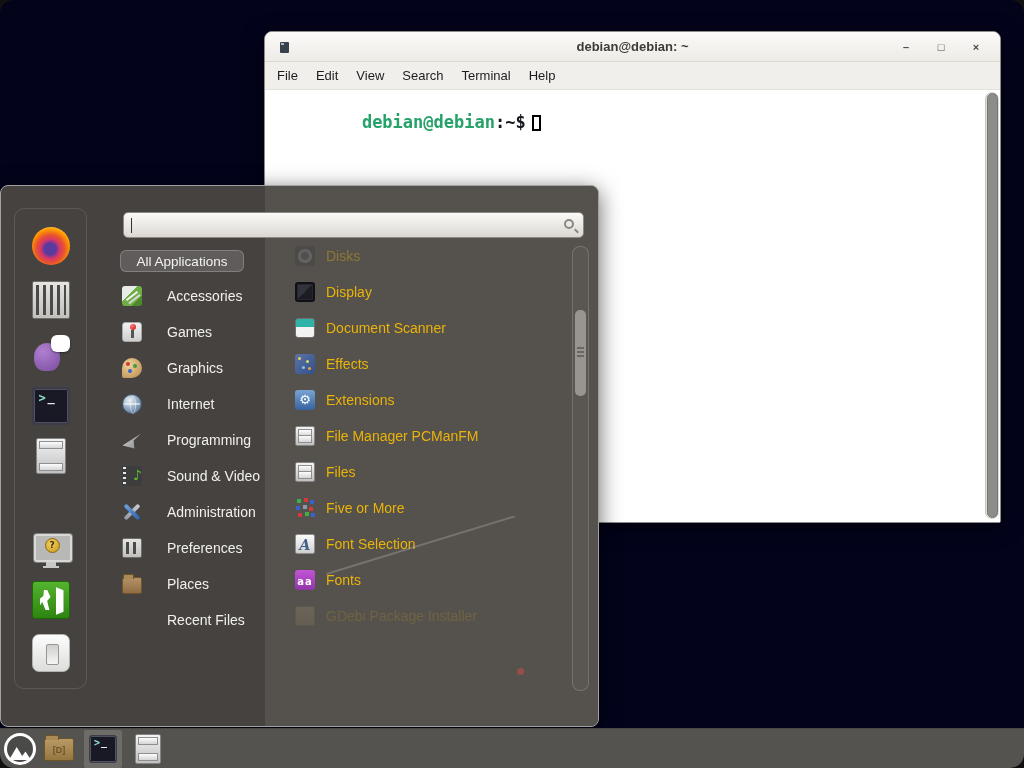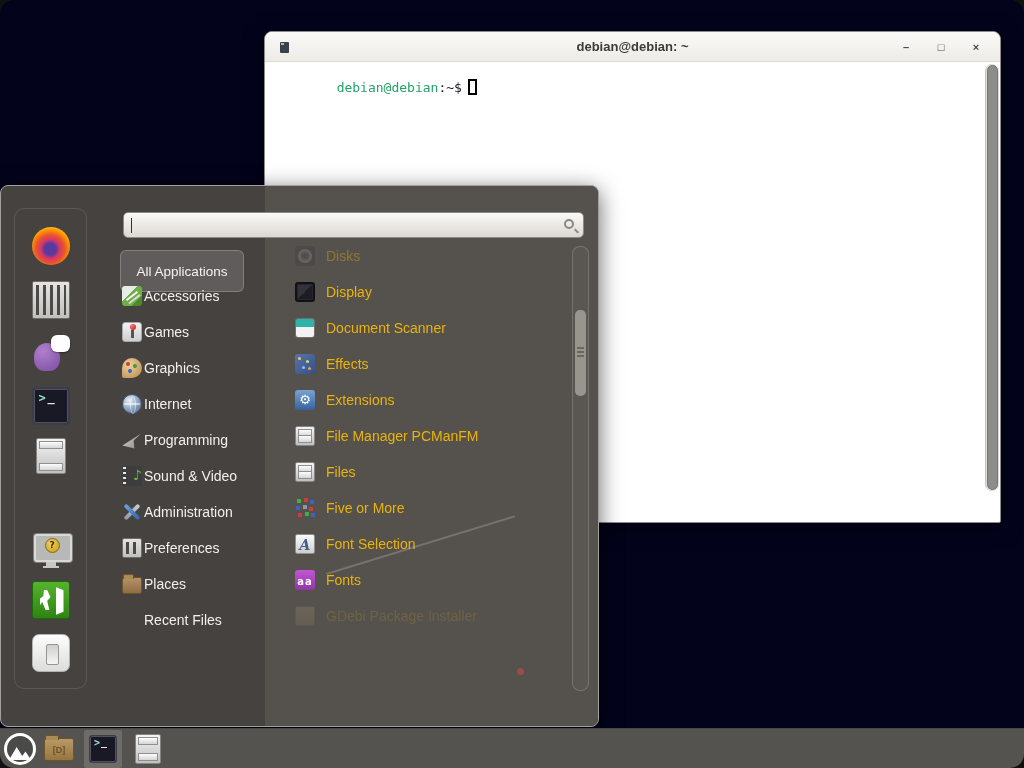--- a/index.html
+++ b/index.html
@@ -33,23 +33,23 @@
   .term-controls { position:absolute; right:14px; top:0; height:30px; display:flex; gap:15px; align-items:center; }
   .tc-btn { width:20px; height:20px; text-align:center; line-height:20px;
     color:#3f4a54; font-size:11px; font-weight:bold; cursor:default; }
   .term-menubar {
     height:28px; background:#f1efec; display:flex; align-items:center;
     padding-left:3px; border-bottom:1px solid #e4e1db;
   }
   .term-menu-item { padding:4px 9px; font-size:13px; color:#1d1d1d; }
   .term-body { position:relative; height:433px; background:#ffffff; }
   .term-line {
-    position:absolute; left:9px; top:2px;
+    position:absolute; left:15px; top:2px;
     font-family:"DejaVu Sans Mono","Liberation Mono",monospace;
-    font-size:13px; font-weight:normal; white-space:pre;
+    font-size:17px; font-weight:bold; white-space:pre;
   }
   .p-user { color:#26a269; }
   .p-sym  { color:#16181f; }
   .block-cursor { display:inline-block; width:9px; height:16px; border:2px solid #000;
     vertical-align:-3px; margin-left:6px; }
   .term-scroll-track {
     position:absolute; right:1px; top:2px; bottom:4px; width:14px;
     background:#dedcd8; border-left:1px solid #c7c5c0; border-radius:7px;
   }
   .term-scroll-thumb { position:absolute; left:1px; right:1px; top:1px; bottom:1px;
@@ -78,29 +78,29 @@
     border-radius:5px; z-index:5;
   }
   .search-caret { position:absolute; left:7px; top:5px; width:1px; height:15px; background:#333; }
   .search-glass { position:absolute; right:9px; top:6px; width:10px; height:10px;
     border:2px solid #8a8880; border-radius:50%; }
   .search-glass::after { content:""; position:absolute; left:8px; top:9px; width:5px; height:2px;
     background:#8a8880; transform:rotate(45deg); }
 
   
   .all-apps-btn {
-    position:absolute; left:119px; top:64px; width:124px; height:42px;
+    position:absolute; left:119px; top:64px; width:124px; height:22px;
     background:rgba(255,255,255,.14); border:1px solid rgba(255,255,255,.22);
     border-radius:6px; color:#f5f3f0; font-size:13.5px;
     display:flex; align-items:center; justify-content:center; z-index:4;
   }
 
   
   .categories { position:absolute; left:112px; top:92px; width:152px; z-index:4; }
-  .cat-row { height:36px; display:flex; align-items:center; gap:2px; padding-left:9px; }
+  .cat-row { height:36px; display:flex; align-items:center; gap:25px; padding-left:9px; }
   .cat-label { font-size:14px; color:#f2f0ed; white-space:nowrap; }
   .cat-ico { width:20px; height:20px; flex:none; position:relative;
     font-family:"DejaVu Sans",sans-serif; }
   .cat-spacer { width:20px; height:20px; flex:none; }
 
   
   .apps { position:absolute; left:264px; top:52px; width:307px; z-index:3; }
   .app-row { height:36px; display:flex; align-items:center; gap:11px; padding-left:30px; }
   .app-label { font-size:14px; color:#eab308; white-space:nowrap; }
   .app-ico { width:20px; height:20px; flex:none; position:relative;
@@ -311,20 +311,28 @@
   <div class="term-win">
     <div class="term-titlebar">
       <span class="term-win-icon"></span>
       <div class="term-title">debian@debian: ~</div>
       <div class="term-controls">
         <span class="tc-btn">–</span>
         <span class="tc-btn">□</span>
         <span class="tc-btn">×</span>
       </div>
     </div>
+    <div class="term-menubar">
+      <span class="term-menu-item">File</span>
+      <span class="term-menu-item">Edit</span>
+      <span class="term-menu-item">View</span>
+      <span class="term-menu-item">Search</span>
+      <span class="term-menu-item">Terminal</span>
+      <span class="term-menu-item">Help</span>
+    </div>
     <div class="term-body">
       <div class="term-line">
         <span class="p-user">debian@debian</span><span class="p-sym">:~$</span><span class="block-cursor"></span>
       </div>
       <div class="term-scroll-track">
         <div class="term-scroll-thumb"></div>
       </div>
     </div>
   </div>
 

